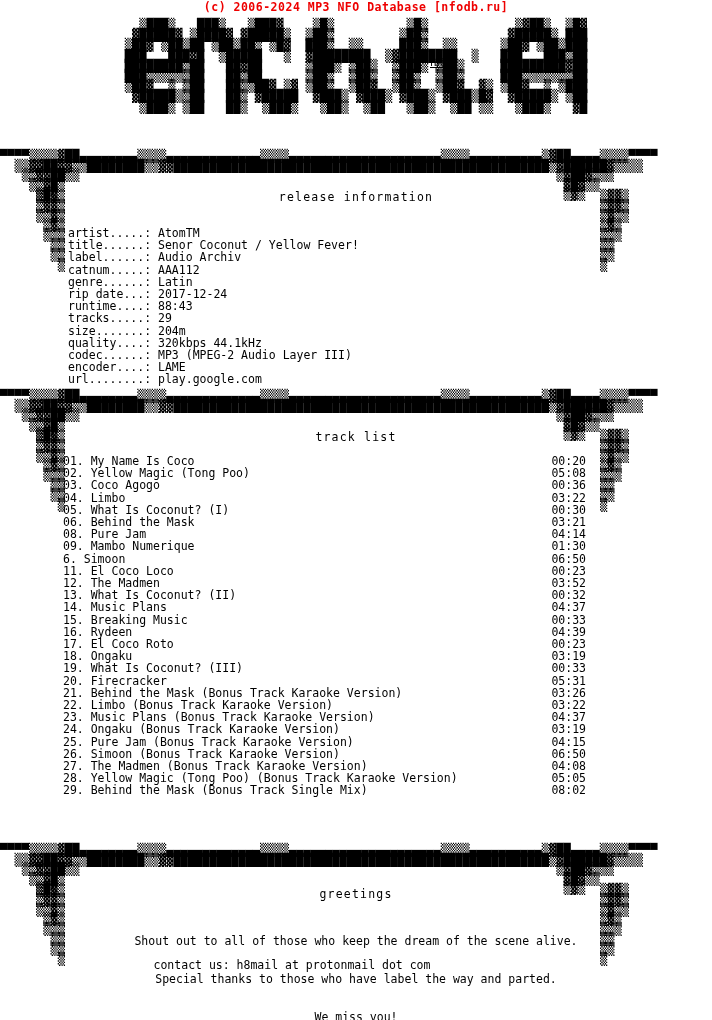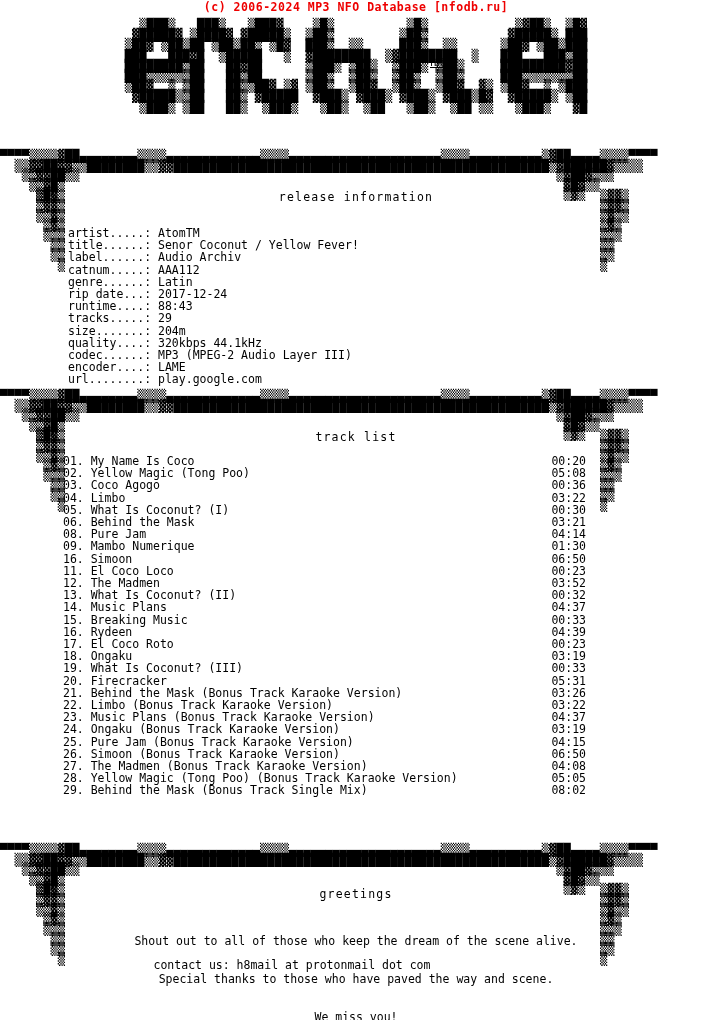--- a/index.html
+++ b/index.html
@@ -218,21 +218,21 @@
 
   <div class="tracks">
       <div class="track-row"><span class="track-left">01. My Name Is Coco</span><span class="track-time">00:20</span></div>
       <div class="track-row"><span class="track-left">02. Yellow Magic (Tong Poo)</span><span class="track-time">05:08</span></div>
       <div class="track-row"><span class="track-left">03. Coco Agogo</span><span class="track-time">00:36</span></div>
       <div class="track-row"><span class="track-left">04. Limbo</span><span class="track-time">03:22</span></div>
       <div class="track-row"><span class="track-left">05. What Is Coconut? (I)</span><span class="track-time">00:30</span></div>
       <div class="track-row"><span class="track-left">06. Behind the Mask</span><span class="track-time">03:21</span></div>
       <div class="track-row"><span class="track-left">08. Pure Jam</span><span class="track-time">04:14</span></div>
       <div class="track-row"><span class="track-left">09. Mambo Numerique</span><span class="track-time">01:30</span></div>
-      <div class="track-row"><span class="track-left">16. Simoon</span><span class="track-time">06:50</span></div>
+      <div class="track-row"><span class="track-left">6. Simoon</span><span class="track-time">06:50</span></div>
       <div class="track-row"><span class="track-left">11. El Coco Loco</span><span class="track-time">00:23</span></div>
       <div class="track-row"><span class="track-left">12. The Madmen</span><span class="track-time">03:52</span></div>
       <div class="track-row"><span class="track-left">13. What Is Coconut? (II)</span><span class="track-time">00:32</span></div>
       <div class="track-row"><span class="track-left">14. Music Plans</span><span class="track-time">04:37</span></div>
       <div class="track-row"><span class="track-left">15. Breaking Music</span><span class="track-time">00:33</span></div>
       <div class="track-row"><span class="track-left">16. Rydeen</span><span class="track-time">04:39</span></div>
       <div class="track-row"><span class="track-left">17. El Coco Roto</span><span class="track-time">00:23</span></div>
       <div class="track-row"><span class="track-left">18. Ongaku</span><span class="track-time">03:19</span></div>
       <div class="track-row"><span class="track-left">19. What Is Coconut? (III)</span><span class="track-time">00:33</span></div>
       <div class="track-row"><span class="track-left">20. Firecracker</span><span class="track-time">05:31</span></div>
@@ -265,18 +265,18 @@
 ▒▓▒▒
 ▒▓▒ 
 ▒▒▒ 
 ▒▒  
 ▒▒  
 ▒   </div>
   <div class="section-title" style="top:888px;">greetings</div>
 
   <div class="greets">
     <div class="gline">Shout out to all of those who keep the dream of the scene alive.</div>
-    <div class="gline">Special thanks to those who have paved the way and scene.</div>
+    <div class="gline">Special thanks to those who have label the way and parted.</div>
     <div class="gline">We miss you!</div>
   </div>
   <div class="contact">contact us: h8mail at protonmail dot com</div>
 
 </div>
 
 </body></html>

